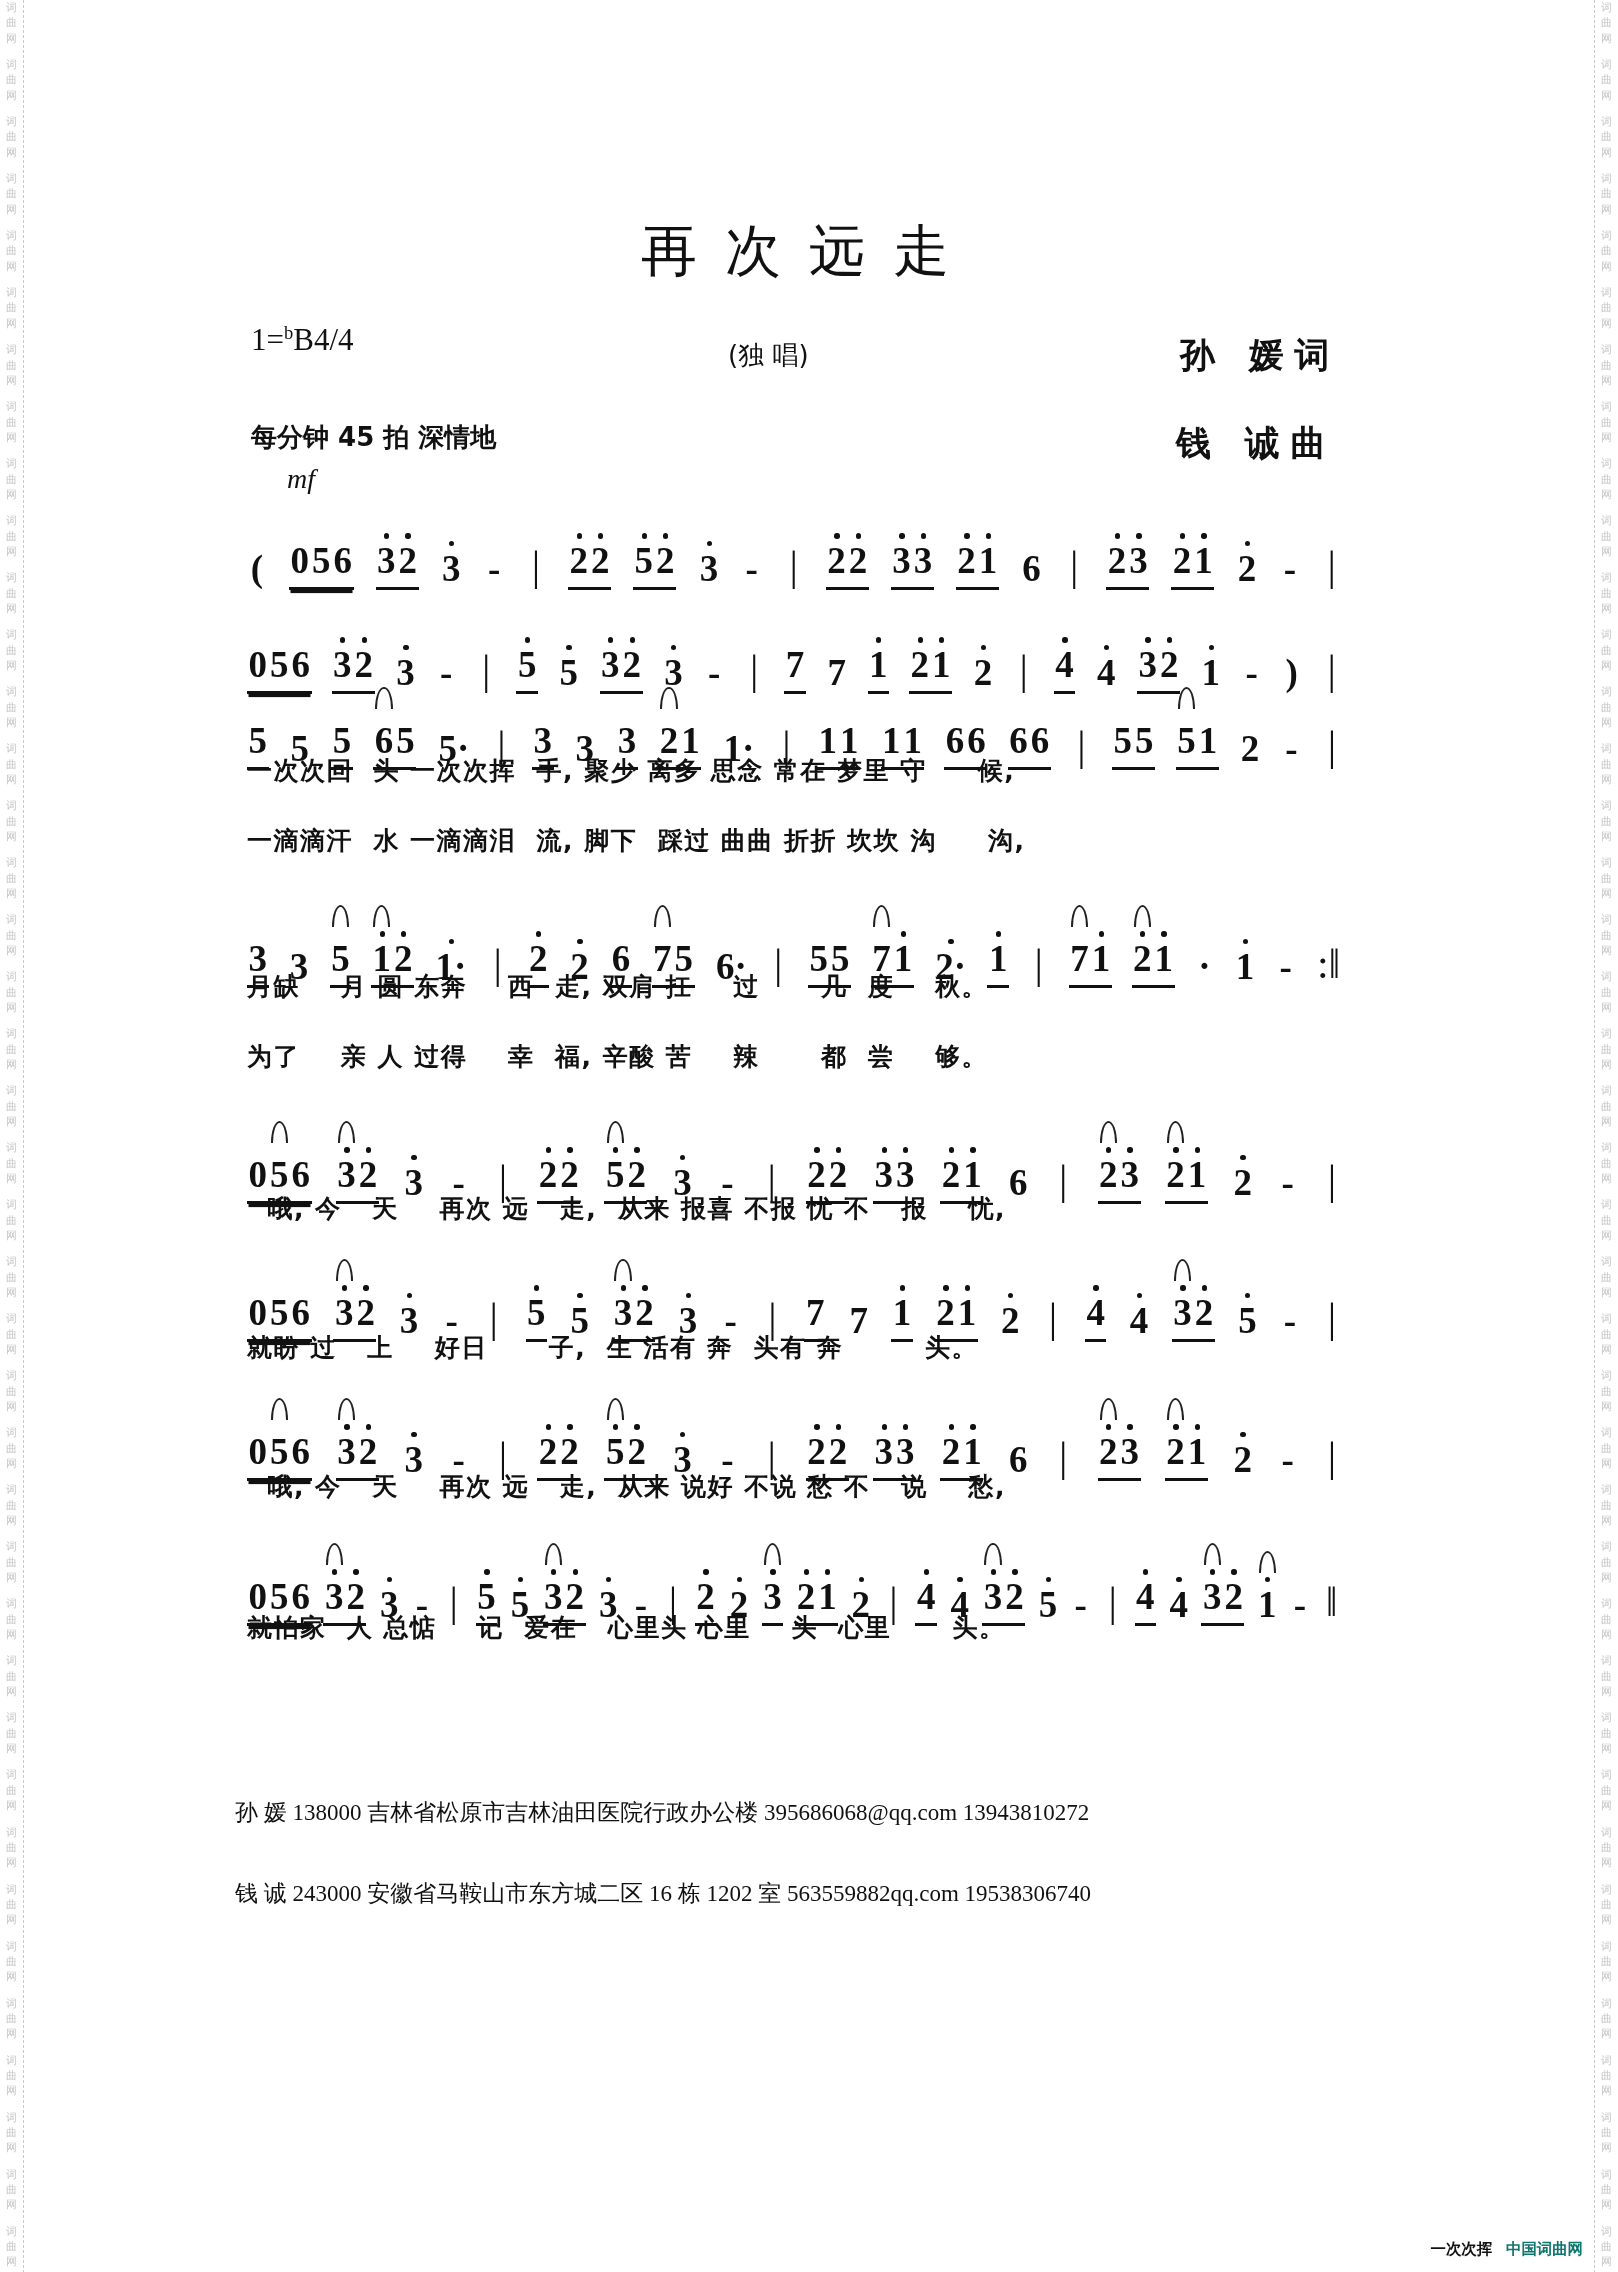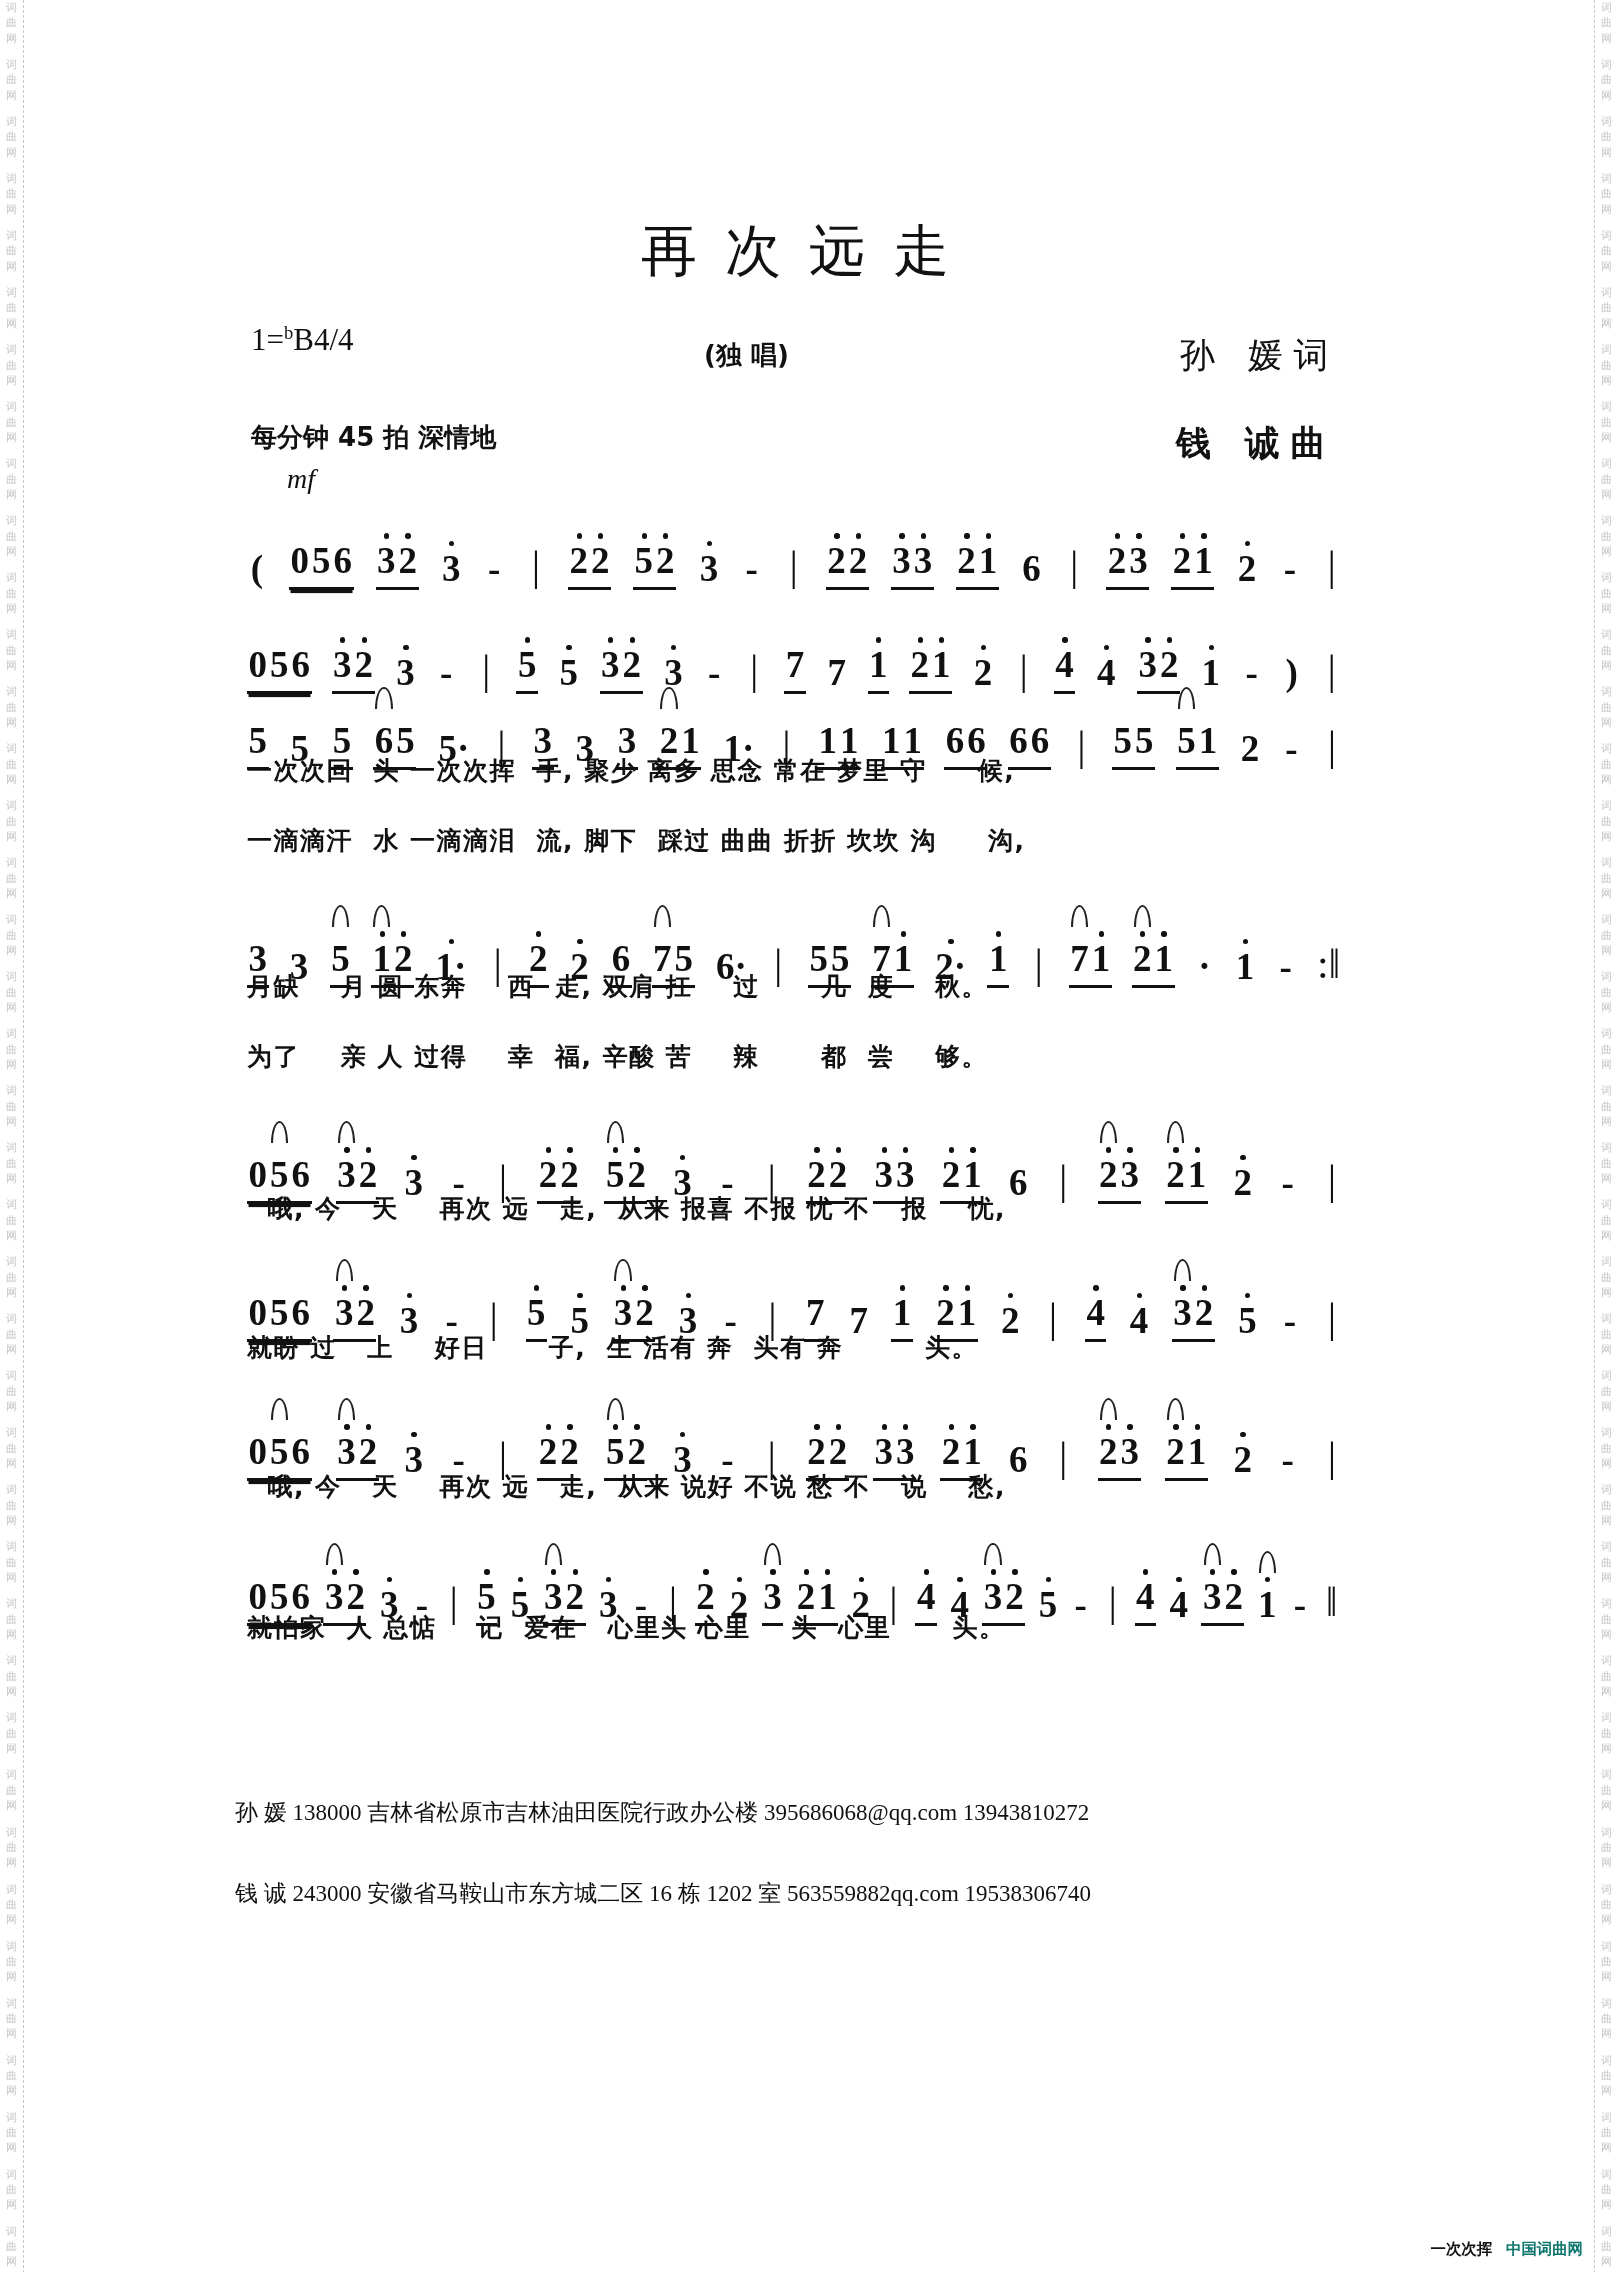--- a/index.html
+++ b/index.html
@@ -7,22 +7,22 @@
        font-family:"DejaVu Sans","Liberation Sans",sans-serif;color:#111;}
   .margin{position:absolute;top:0;bottom:0;width:23px;display:flex;flex-direction:column;
           align-items:center;font-size:10.8px;color:#c4c4c4;line-height:15.4px;}
   .margin.left{left:0;border-right:0.8px dashed #c8c8c8;}
   .margin.right{right:0;border-left:0.8px dashed #c8c8c8;}
   .margin .wm{margin-bottom:10.8px;display:flex;flex-direction:column;align-items:center;}
   .title{position:absolute;left:0;right:0;top:214px;text-align:center;font-size:56px;
          letter-spacing:28px;font-family:"DejaVu Serif","Liberation Serif",serif;font-weight:normal;}
   .key{position:absolute;left:251px;top:322px;font-size:31px;font-family:"Liberation Serif",serif;font-weight:normal;}
   .key sup{font-size:18.5px;}
-  .genre{position:absolute;left:704px;top:338px;font-size:26px;font-weight:bold;}
-  .lyricist{position:absolute;left:1180px;top:332px;font-size:35px;font-weight:normal;letter-spacing:10.8px;text-align:center;}
+  .genre{position:absolute;left:728px;top:338px;font-size:26px;font-weight:normal;}
+  .lyricist{position:absolute;left:1180px;top:332px;font-size:35px;font-weight:bold;letter-spacing:10.8px;text-align:center;}
   .composer{position:absolute;left:1176px;top:420px;font-size:35px;font-weight:bold;letter-spacing:10.8px;}
   .tempo{position:absolute;left:251px;top:420px;font-size:26px;font-weight:bold;}
   .dyn{position:absolute;left:287px;top:463px;font-size:28px;font-style:italic;font-family:"Liberation Serif",serif;}
   .row{position:absolute;left:247px;width:1095px;height:85px;}
   .music-row{display:flex;align-items:flex-end;justify-content:space-between;
              font-family:"Liberation Serif",serif;font-size:37px;font-weight:bold;}
   .tok{position:relative;display:inline-block;text-align:center;min-width:17px;padding:0 1.5px;}
   .tok.bar{font-weight:normal;font-size:42px;}
   .tok .dot{position:absolute;left:50%;top:-6.2px;width:5.4px;height:5.4px;margin-left:-2.3px;border-radius:50%;background:#111;}
   .tok .arc{position:absolute;left:10%;right:10%;top:-32px;height:20px;border:2.3px solid #222;

